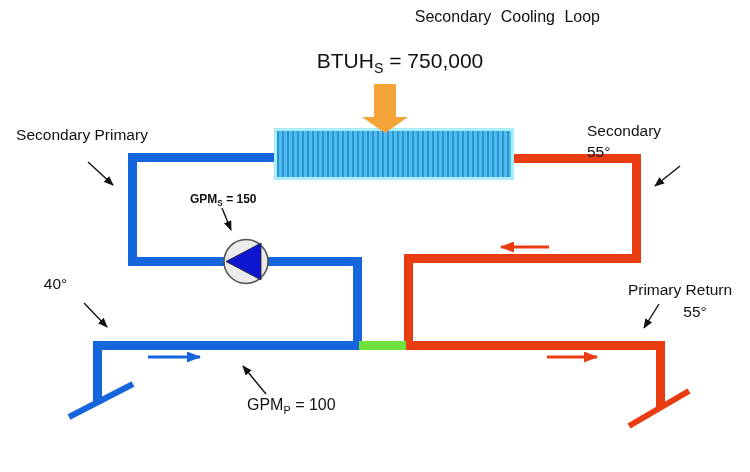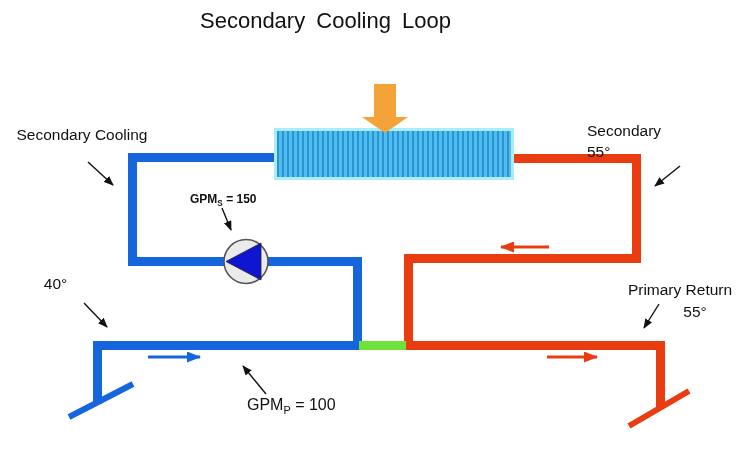--- a/index.html
+++ b/index.html
@@ -30,22 +30,22 @@
   }
   #hx-core{
     position:absolute;left:3px;top:3px;right:3px;bottom:3px;
     background:repeating-linear-gradient(to right,
       var(--hx-dark) 0px, var(--hx-dark) 2.5px,
       var(--hx-light) 2.5px, var(--hx-light) 5px);
   }
   svg.overlay{position:absolute;left:0;top:0;width:750px;height:472px;pointer-events:none;}
   .lbl{position:absolute;font-size:15.5px;line-height:22px;white-space:nowrap;}
   .lbl .temp{display:block;}
-  #title{position:absolute;left:200px;top:8px;width:400px;text-align:left;
-         font-size:22px;word-spacing:5px;}
+  #title{position:absolute;left:200px;top:8px;width:400px;text-align:right;
+         font-size:16px;word-spacing:5px;}
   #btuh{position:absolute;left:200px;top:49px;width:400px;text-align:center;font-size:21px;}
   sub.sc{font-size:68%;}
   #lbl-secondary-supply{left:2px;top:124px;width:160px;text-align:center;}
   #lbl-secondary-supply .temp{margin-right:44px;line-height:23px;}
   #lbl-gpm-s{left:190px;top:188px;font-size:12px;font-weight:bold;}
   #lbl-secondary-return{right:3px;top:121px;width:160px;text-align:left;line-height:20px;}
   #lbl-secondary-return .temp{margin-right:24px;line-height:22px;}
   #lbl-primary-supply{left:0px;top:272px;width:145px;text-align:center;}
   #lbl-primary-supply .temp{margin-right:34px;line-height:23px;}
   #lbl-primary-return{left:590px;top:279px;width:180px;text-align:center;line-height:22px;}
@@ -112,23 +112,24 @@
     <line x1="84" y1="303" x2="107" y2="327" class="ann" marker-end="url(#mk-black)"></line>
     <line x1="659" y1="304" x2="644" y2="328" class="ann" marker-end="url(#mk-black)"></line>
     <line x1="266" y1="394" x2="243" y2="366" class="ann" marker-end="url(#mk-black)"></line>
 
     <circle cx="246" cy="261.5" r="22" fill="var(--pump-fill)" stroke="var(--pump-stroke)" stroke-width="1.6"></circle>
     <polygon points="226,261.5 261,243 261,280" fill="var(--pump-triangle)" stroke="#222222" stroke-width="0.8"></polygon>
   </svg>
 
   <div id="title">Secondary Cooling Loop</div>
 
+  <div id="btuh"><span>BTUH</span><sub class="sc">S</sub><span> = 750,000</span></div>
 
   <div class="lbl" id="lbl-secondary-supply">
-    <span>Secondary Cooling</span>
+    <span>Secondary Primary</span>
   </div>
 
   <div class="lbl" id="lbl-gpm-s"><span>GPM</span><sub class="sc">S</sub><span> = 150</span></div>
 
   <div class="lbl" id="lbl-secondary-return">
     <span style="display:block">Secondary</span>
     <span class="temp">55°</span>
   </div>
 
   <div class="lbl" id="lbl-primary-supply">

